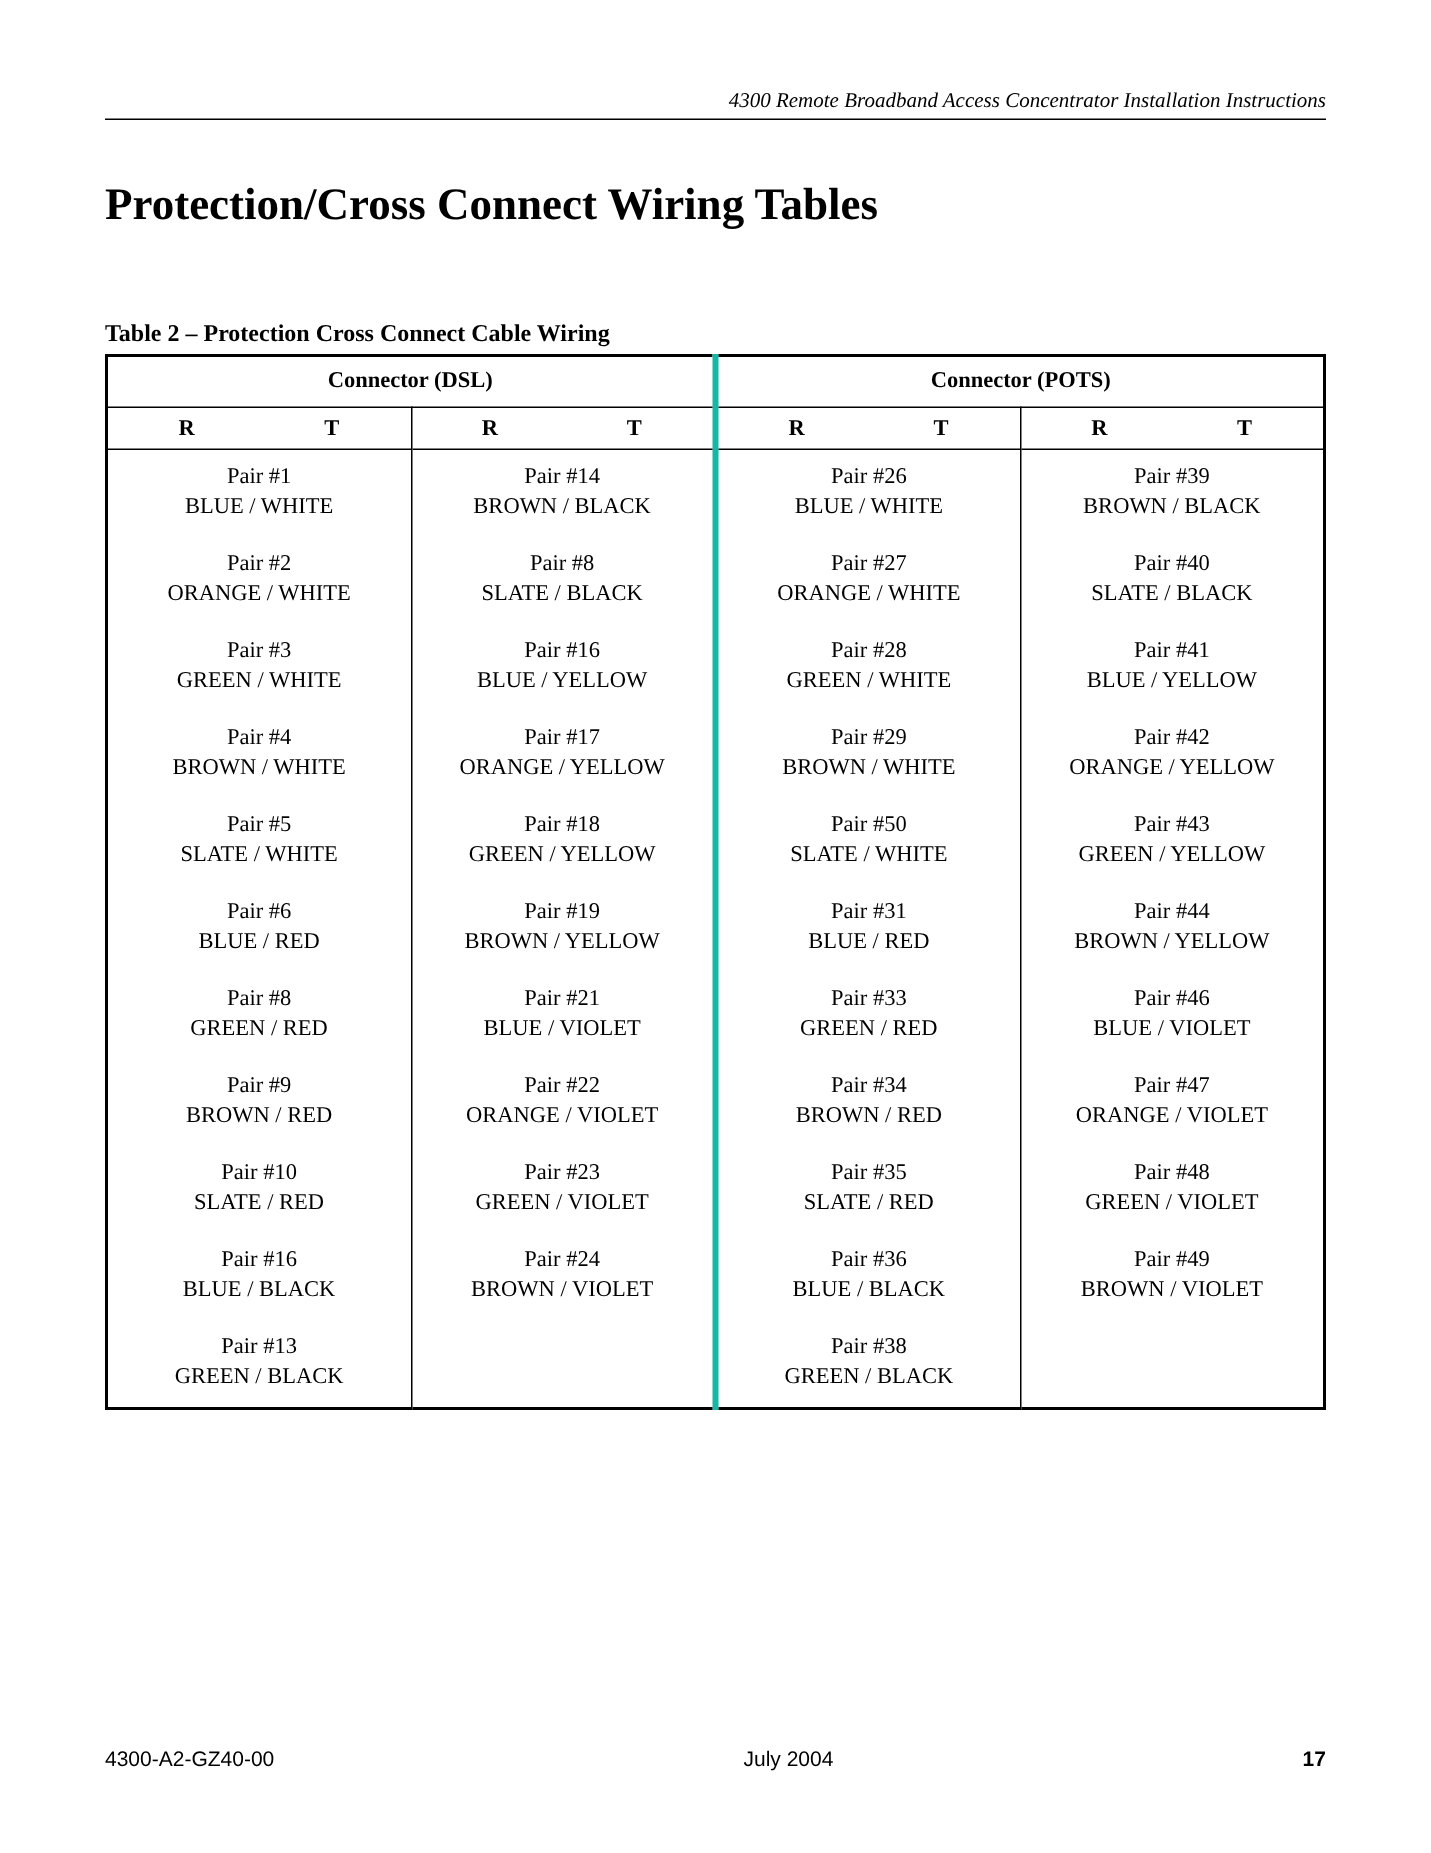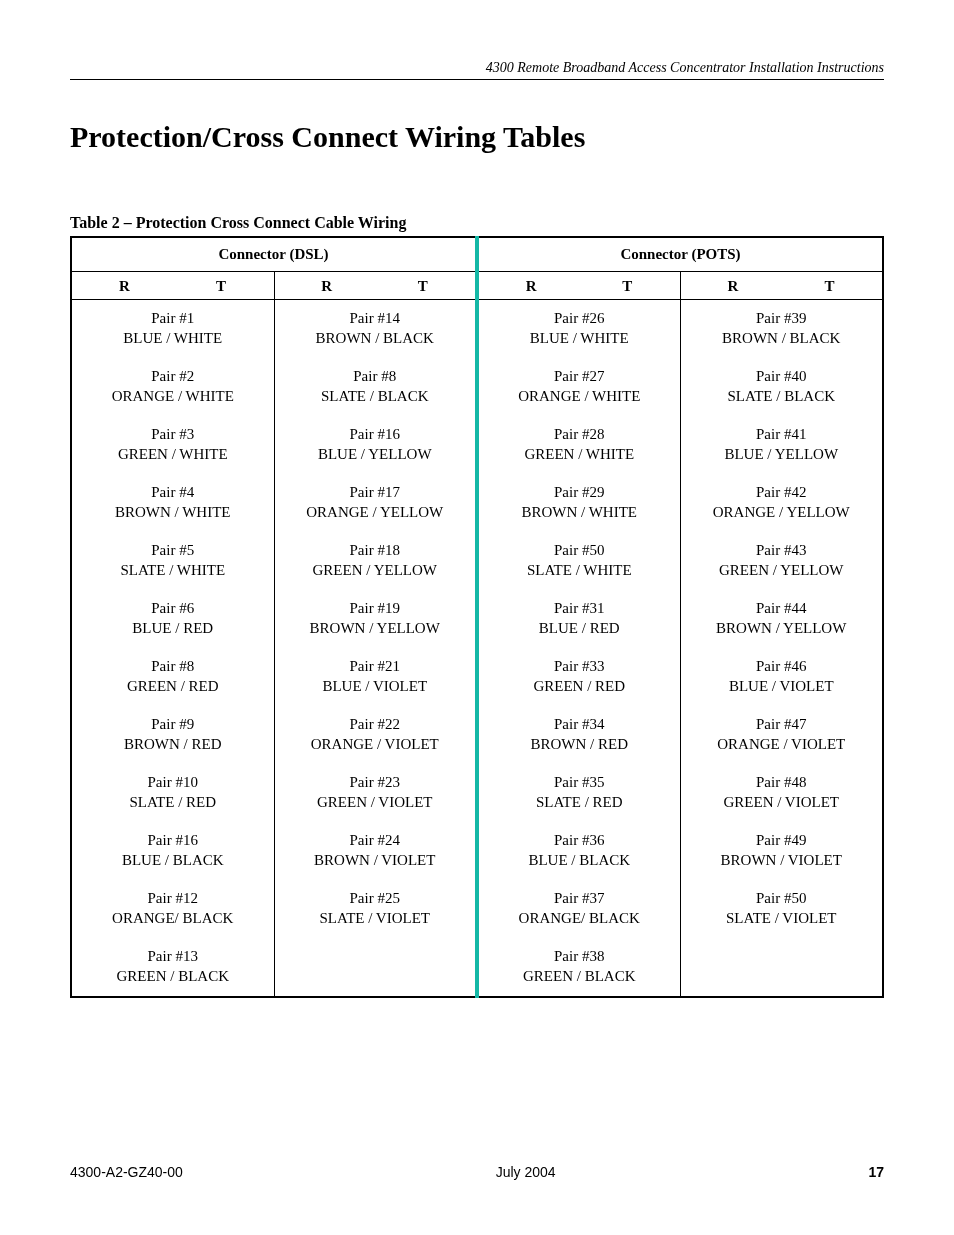--- a/index.html
+++ b/index.html
@@ -290,38 +290,20 @@
           <td class="cell thin-r">
             <div>Pair #36</div>
             <div>BLUE / BLACK</div>
           </td>
           <td class="cell outer-r">
             <div>Pair #49</div>
             <div>BROWN / VIOLET</div>
           </td>
         </tr>
         <tr>
-          <td class="cell outer-l thin-r">
-            <div>Pair #12</div>
-            <div>ORANGE/ BLACK</div>
-          </td>
-          <td class="cell mid-v">
-            <div>Pair #25</div>
-            <div>SLATE / VIOLET</div>
-          </td>
-          <td class="cell thin-r">
-            <div>Pair #37</div>
-            <div>ORANGE/ BLACK</div>
-          </td>
-          <td class="cell outer-r">
-            <div>Pair #50</div>
-            <div>SLATE / VIOLET</div>
-          </td>
-        </tr>
-        <tr>
           <td class="cell outer-l thin-r outer-b">
             <div>Pair #13</div>
             <div>GREEN / BLACK</div>
           </td>
           <td class="cell mid-v outer-b">
             <div></div>
             <div></div>
           </td>
           <td class="cell thin-r outer-b">
             <div>Pair #38</div>

